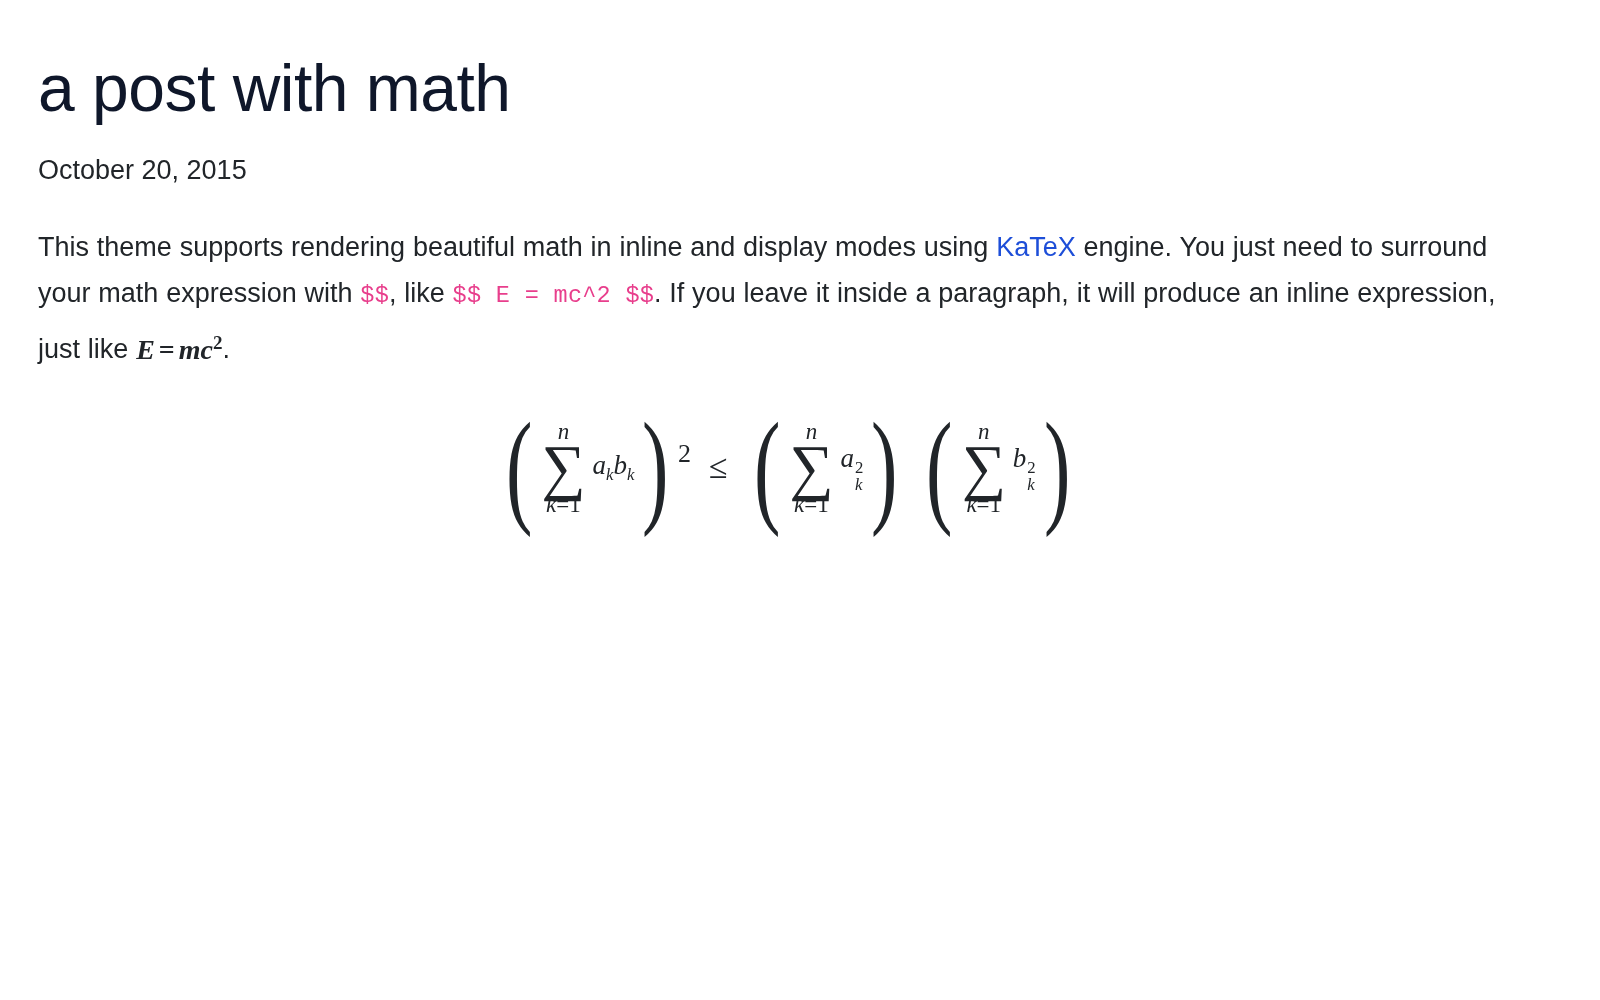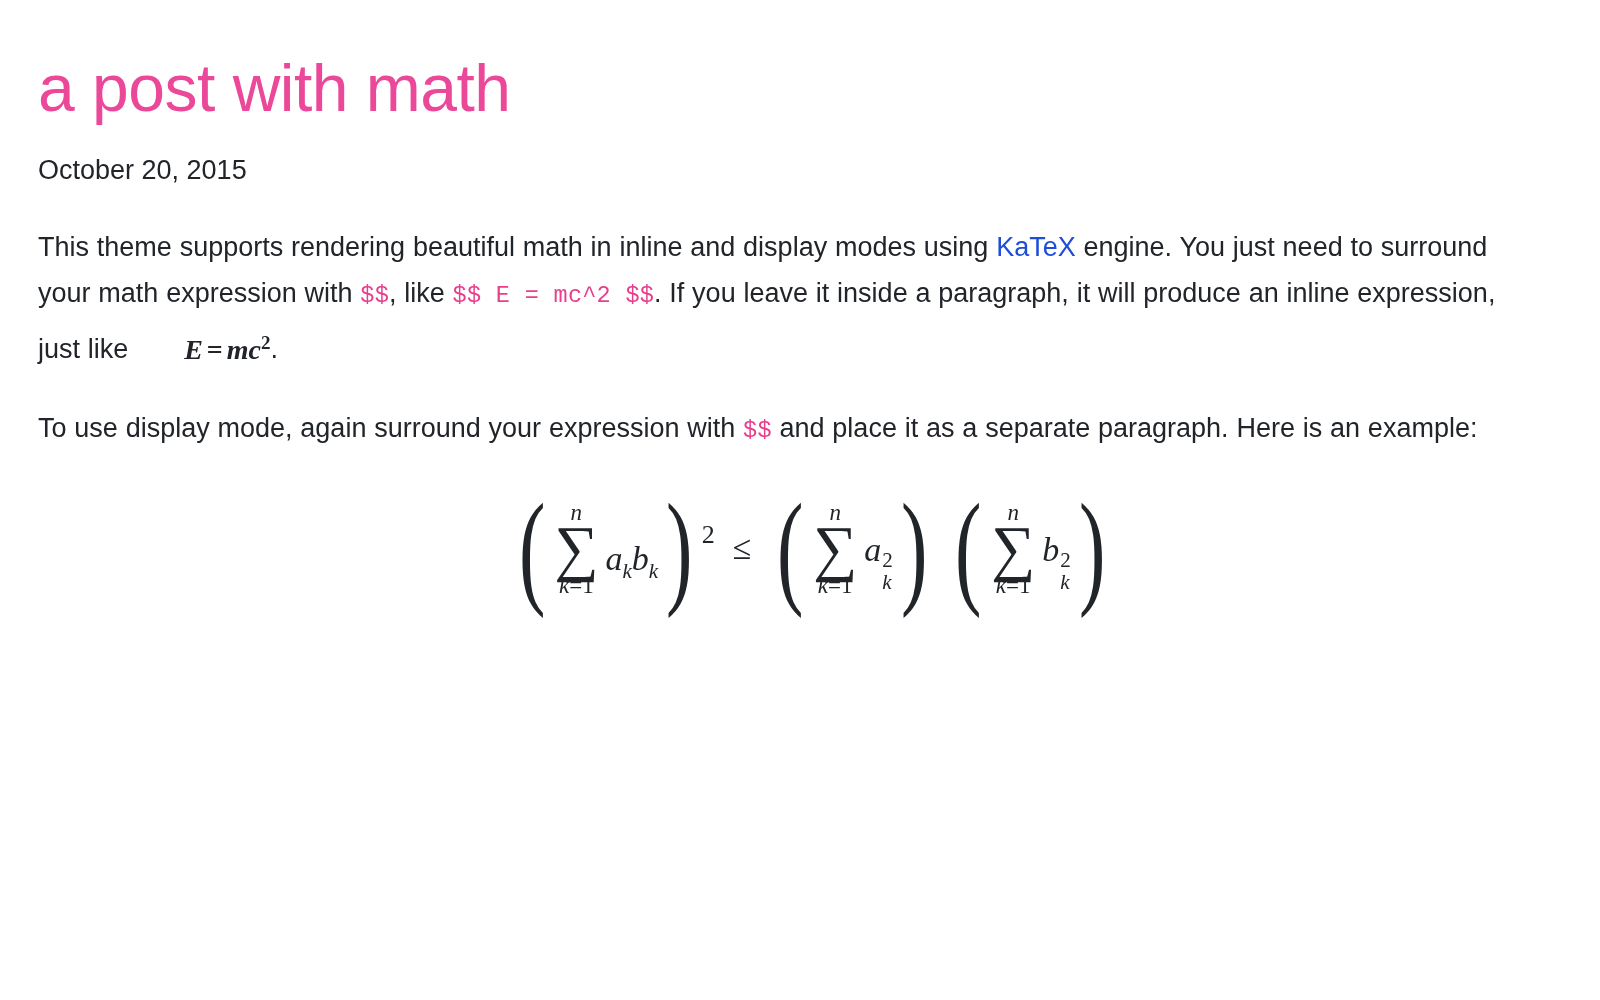--- a/index.html
+++ b/index.html
@@ -20,21 +20,21 @@
     padding: 52px 38px 0 38px;
     box-sizing: border-box;
     width: 1600px;
   }
 
   .post-title {
     font-size: 66px;
     font-weight: 300;
     line-height: 1.12;
     letter-spacing: -0.5px;
-    color: #ec4899;
+    color: #0f172a;
     margin: 0 0 0 0;
   }
 
   .post-date {
     font-size: 27px;
     font-weight: 400;
     color: #212529;
     margin: 28px 0 10px 0;
     line-height: 1.2;
   }
@@ -62,21 +62,20 @@
     font-size: 23.5px;
     color: #e83e8c;
     white-space: pre;
     letter-spacing: 0.2px;
   }
 
   
   .math, .math-display {
     font-family: "Liberation Serif", serif;
     color: #212529;
-    margin-left: 48px;
   }
   .math {
     font-size: 28px;
     font-weight: bold;
     font-style: italic;
     white-space: nowrap;
   }
   .math .op {
     font-style: normal;
     padding: 0 4px;
@@ -143,24 +142,24 @@
     font-style: italic;
     font-size: 23px;
     margin-top: 0px;
     text-align: center;
   }
   .sum-lim-bot .eqs { font-style: normal; }
 
   .term {
     font-family: "Liberation Serif", serif;
     font-style: italic;
-    font-size: 34px;
+    font-size: 27px;
     margin-left: 6px;
     position: relative;
-    top: 16px;
+    top: 3px;
   }
   .term sub {
     font-size: 0.62em;
     font-style: italic;
     vertical-align: sub;
   }
   .term .subsup {
     display: inline-flex;
     flex-direction: column;
     align-items: flex-start;
@@ -200,21 +199,20 @@
 <div class="page">
 
   <h1 class="post-title">a post with math</h1>
 
   <div class="post-date">October 20, 2015</div>
 
   <div class="post-body">
 
     <p class="para"><span>This theme supports rendering beautiful math in inline and display modes using </span><a class="link" href="#">KaTeX</a><span> engine. You just need to surround your math expression with </span><code class="inline-code">$$</code><span>, like </span><code class="inline-code">$$ E = mc^2 $$</code><span>. If you leave it inside a paragraph, it will produce an inline expression, just like </span><span class="math"><span>E</span><span class="op">=</span><span>mc</span><sup>2</sup></span><span>.</span></p>
 
-    <p class="para"><span>To use display mode, again surround your expression with </span><code class="inline-code">$$</code><span> and place it as a separate paragraph. Here is an example:</span></p>
 
     <div class="math-display-wrap">
       <div class="math-display">
 
         <span class="grp">
           <span class="paren">(</span>
           <span class="sumgroup">
             <span class="sum-lim-top">n</span>
             <span class="sum-sym">∑</span>
             <span class="sum-lim-bot"><span>k</span><span class="eqs">=</span><span class="eqs">1</span></span>

